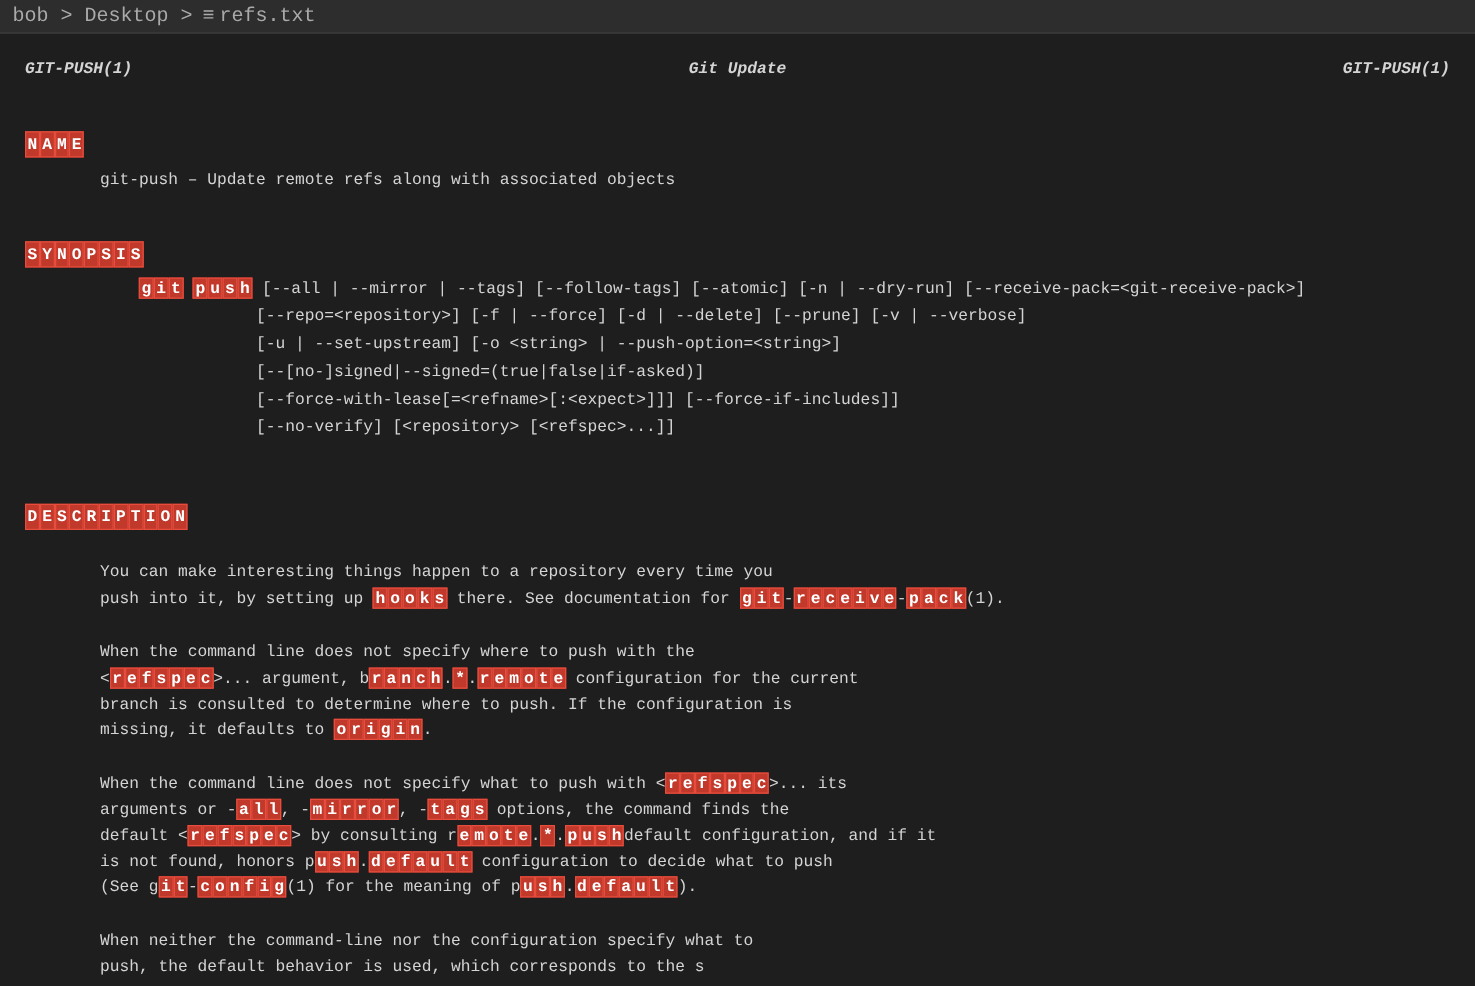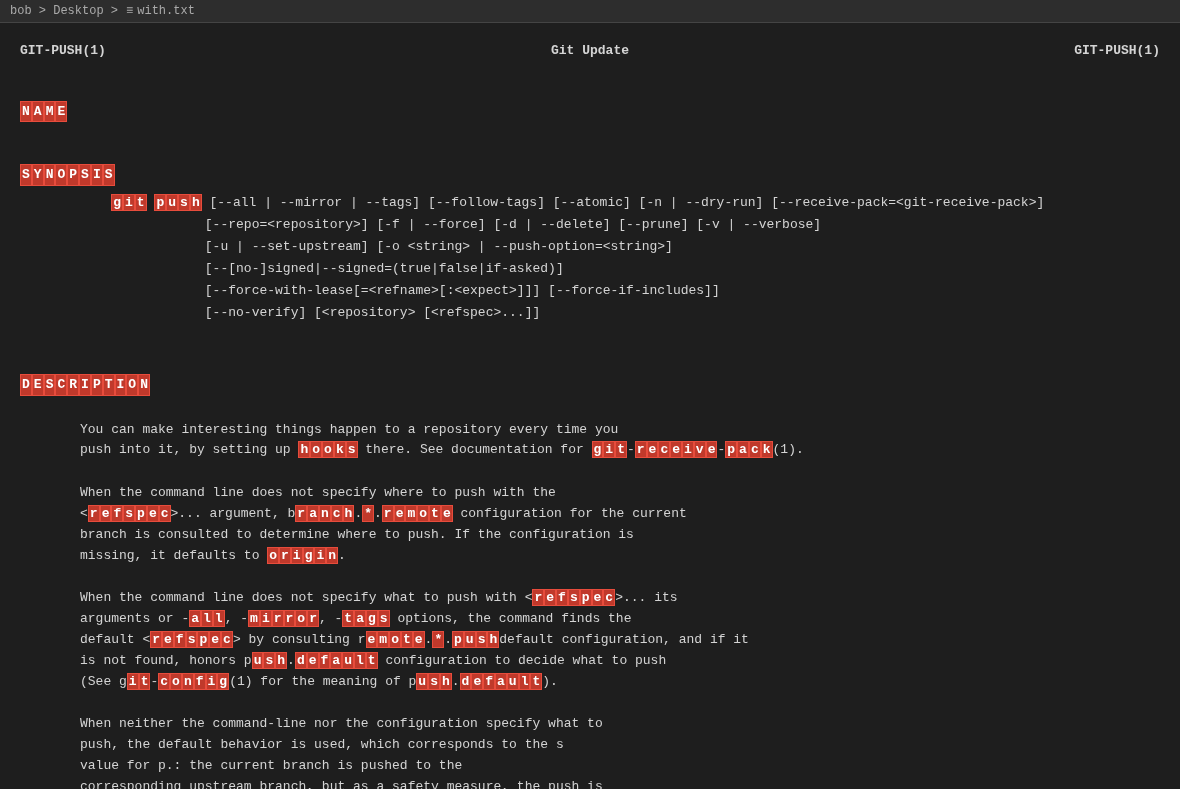--- a/index.html
+++ b/index.html
@@ -8,39 +8,40 @@
       font-family: 'Courier New', Courier, monospace;
       font-size: 13px;
       color: #d4d4d4;
       width: 1180px;
       min-height: 789px;
     }
     .title-bar {
       background: #2d2d2d;
       color: #aaaaaa;
       padding: 4px 10px;
-      font-size: 12px;
+      font-size: 16px;
       display: flex;
       align-items: center;
       gap: 4px;
       border-bottom: 1px solid #444;
     }
     .title-bar .sep { color: #777; }
     .content {
       background: #1e1e1e;
       color: #d4d4d4;
       padding: 0;
       line-height: 1.5;
     }
     .header-row {
       display: flex;
       justify-content: space-between;
       padding: 18px 20px 8px 20px;
       color: #d4d4d4;
       font-weight: bold;
+      font-style: italic;
     }
     .section {
       padding: 4px 20px;
     }
     .section-heading {
       color: #d4d4d4;
       margin: 14px 0 6px 0;
       font-weight: bold;
       display: flex;
       align-items: center;
@@ -69,40 +70,41 @@
     }
     .desc-para { padding: 4px 60px 4px 60px; line-height: 1.6; }
   </style>
 </head>
 <body>
 
 <div class="title-bar">
   <span>bob &gt; Desktop &gt;</span>
   <span class="sep"></span>
   <span>≡</span>
-  <span>with.txt</span>
+  <span>refs.txt</span>
 </div>
 
 <div class="content">
 
   <div class="header-row">
     <span>GIT-PUSH(1)</span>
     <span>Git Update</span>
     <span>GIT-PUSH(1)</span>
   </div>
 
   <div class="blank"></div>
 
   <div class="section">
     <div class="section-heading">
       <span class="hl">N</span>
         <span class="hl">A</span>
         <span class="hl">M</span>
         <span class="hl">E</span>
     </div>
+    <div class="body-text">git-push – Update remote refs along with associated objects</div>
   </div>
 
   <div class="blank"></div>
 
   <div class="section">
     <div class="section-heading">
       <span class="hl">S</span>
         <span class="hl">Y</span>
         <span class="hl">N</span>
         <span class="hl">O</span>

